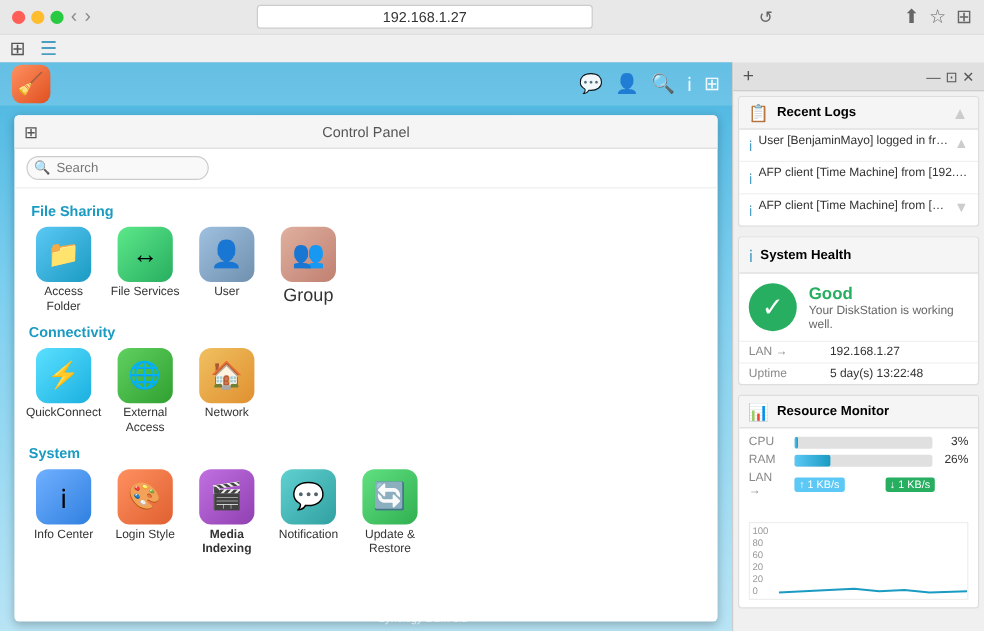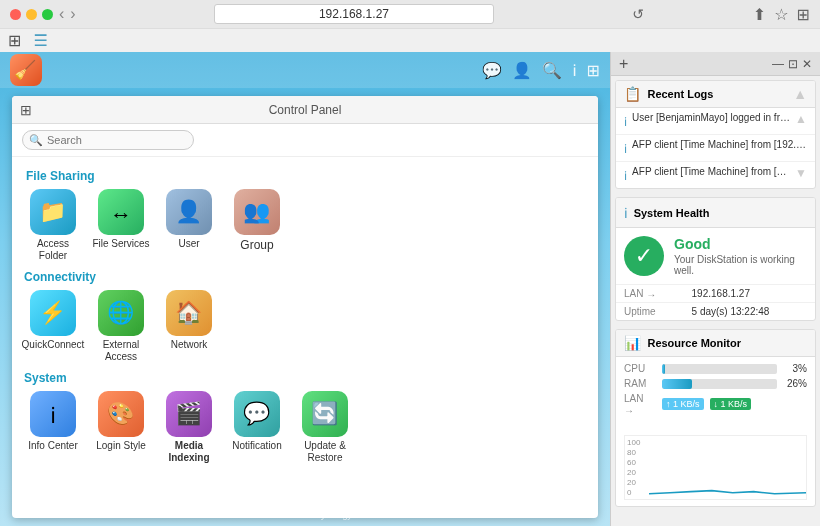--- a/index.html
+++ b/index.html
@@ -49,42 +49,42 @@
     </div>
 
     <div style="background:white;margin:8px 12px;border-radius:4px;box-shadow:0 2px 8px rgba(0,0,0,0.25);overflow:hidden;position:relative;height:calc(100% - 52px);">
       <div style="background:#f5f5f5;border-bottom:1px solid #ddd;height:28px;display:flex;align-items:center;justify-content:center;font-size:12px;color:#555;position:relative;">
         <span style="position:absolute;left:8px;font-size:14px;">⊞</span>
         <span>Control Panel</span>
       </div>
       <div style="padding:6px 10px;border-bottom:1px solid #eee;">
         <div style="position:relative;display:inline-block;">
           <span style="position:absolute;left:7px;top:50%;transform:translateY(-50%);font-size:11px;color:#999;">🔍</span>
-          <input type="text" style="width: 172px; border: 1px solid rgb(204, 204, 204); border-radius: 12px; padding: 3px 10px 3px 24px; font-size: 11px; outline: none; background: rgb(249, 249, 249);" placeholder="Search">
+          <input type="text" style="width: 152px; border: 1px solid rgb(204, 204, 204); border-radius: 12px; padding: 3px 10px 3px 24px; font-size: 11px; outline: none; background: rgb(249, 249, 249);" placeholder="Search">
         </div>
       </div>
       <div style="padding:8px 12px;overflow-y:auto;height:calc(100% - 70px);">
 
         <div style="font-size:12px;color:#1a9bc2;font-weight:bold;margin:4px 0 6px 2px;">File Sharing</div>
         <div style="display:flex;flex-wrap:wrap;gap:10px;margin-bottom:8px;">
           <div style="display:flex;flex-direction:column;align-items:center;width:58px;cursor:pointer;">
             <div style="width:46px;height:46px;border-radius:10px;background:linear-gradient(135deg,#5bc8f5,#1a9bc2);display:flex;align-items:center;justify-content:center;font-size:22px;margin-bottom:3px;">📁</div>
             <span style="font-size:10px;color:#333;text-align:center;line-height:1.2;">Access Folder</span>
           </div>
           <div style="display:flex;flex-direction:column;align-items:center;width:58px;cursor:pointer;">
             <div style="width:46px;height:46px;border-radius:10px;background:linear-gradient(135deg,#5de88a,#27ae60);display:flex;align-items:center;justify-content:center;font-size:22px;margin-bottom:3px;">↔</div>
             <span style="font-size:10px;color:#333;text-align:center;line-height:1.2;">File Services</span>
           </div>
           <div style="display:flex;flex-direction:column;align-items:center;width:58px;cursor:pointer;">
             <div style="width:46px;height:46px;border-radius:10px;background:linear-gradient(135deg,#a0c0e0,#7090b0);display:flex;align-items:center;justify-content:center;font-size:22px;margin-bottom:3px;">👤</div>
             <span style="font-size:10px;color:#333;text-align:center;line-height:1.2;">User</span>
           </div>
           <div style="display:flex;flex-direction:column;align-items:center;width:58px;cursor:pointer;">
             <div style="width:46px;height:46px;border-radius:10px;background:linear-gradient(135deg,#e0b0a0,#c08070);display:flex;align-items:center;justify-content:center;font-size:22px;margin-bottom:3px;">👥</div>
-            <span style="font-size:12px;color:#333;text-align:right;line-height:1.2;">Group</span>
+            <span style="font-size:15px;color:#333;text-align:right;line-height:1.2;">Group</span>
           </div>
         </div>
 
         <div style="font-size:12px;color:#1a9bc2;font-weight:bold;margin:4px 0 6px 0;">Connectivity</div>
         <div style="display:flex;flex-wrap:wrap;gap:10px;margin-bottom:8px;">
           <div style="display:flex;flex-direction:column;align-items:center;width:58px;cursor:pointer;">
             <div style="width:46px;height:46px;border-radius:10px;background:linear-gradient(135deg,#5be0ff,#1ab0e0);display:flex;align-items:center;justify-content:center;font-size:22px;margin-bottom:3px;">⚡</div>
             <span style="font-size:10px;color:#333;text-align:center;line-height:1.2;">QuickConnect</span>
           </div>
           <div style="display:flex;flex-direction:column;align-items:center;width:58px;cursor:pointer;">
@@ -200,21 +200,21 @@
         <div style="display:flex;align-items:center;gap:6px;margin-bottom:4px;font-size:10px;">
           <span style="width:32px;color:#888;">RAM</span>
           <div style="flex:1;height:10px;background:#e0e0e0;border-radius:2px;overflow:hidden;">
             <div style="width:26%;height:100%;background:linear-gradient(90deg,#5bc8f5,#1a9bc2);border-radius:2px;"></div>
           </div>
           <span style="width:24px;text-align:right;color:#333;">26%</span>
         </div>
         <div style="display:flex;align-items:center;gap:6px;margin-bottom:4px;font-size:10px;">
           <span style="width:32px;color:#888;">LAN →</span>
           <span style="background:#5bc8f5;color:white;border-radius:2px;padding:1px 4px;font-size:9px;text-align:right;">↑ 1 KB/s</span>
-          <span style="background:#27ae60;color:white;border-radius:2px;padding:1px 4px;font-size:9px;">↓ 1 KB/s</span>
+          <span style="background:#27ae60;color:white;border-radius:2px;padding:1px 4px;font-size:9px;margin-left:28px;">↓ 1 KB/s</span>
         </div>
         <div style="border:1px solid #eee;height:65px;position:relative;margin-top:20px;background:white;display:flex;">
           <div style="width:24px;display:flex;flex-direction:column;justify-content:space-between;padding:2px 2px;font-size:8px;color:#999;">
             <span>100</span>
               <span>80</span>
               <span>60</span>
               <span>20</span>
               <span>20</span>
               <span>0</span>
           </div>

